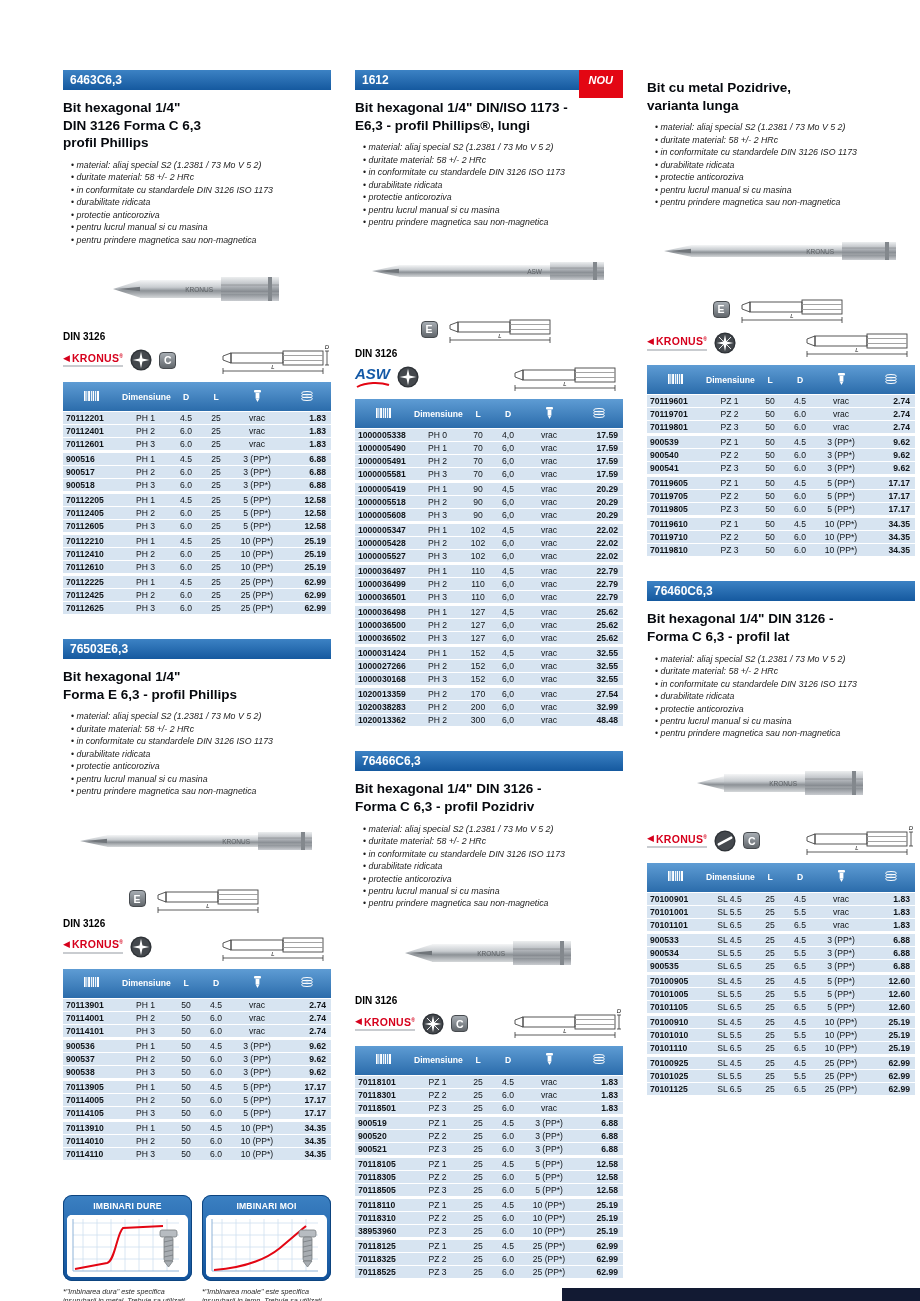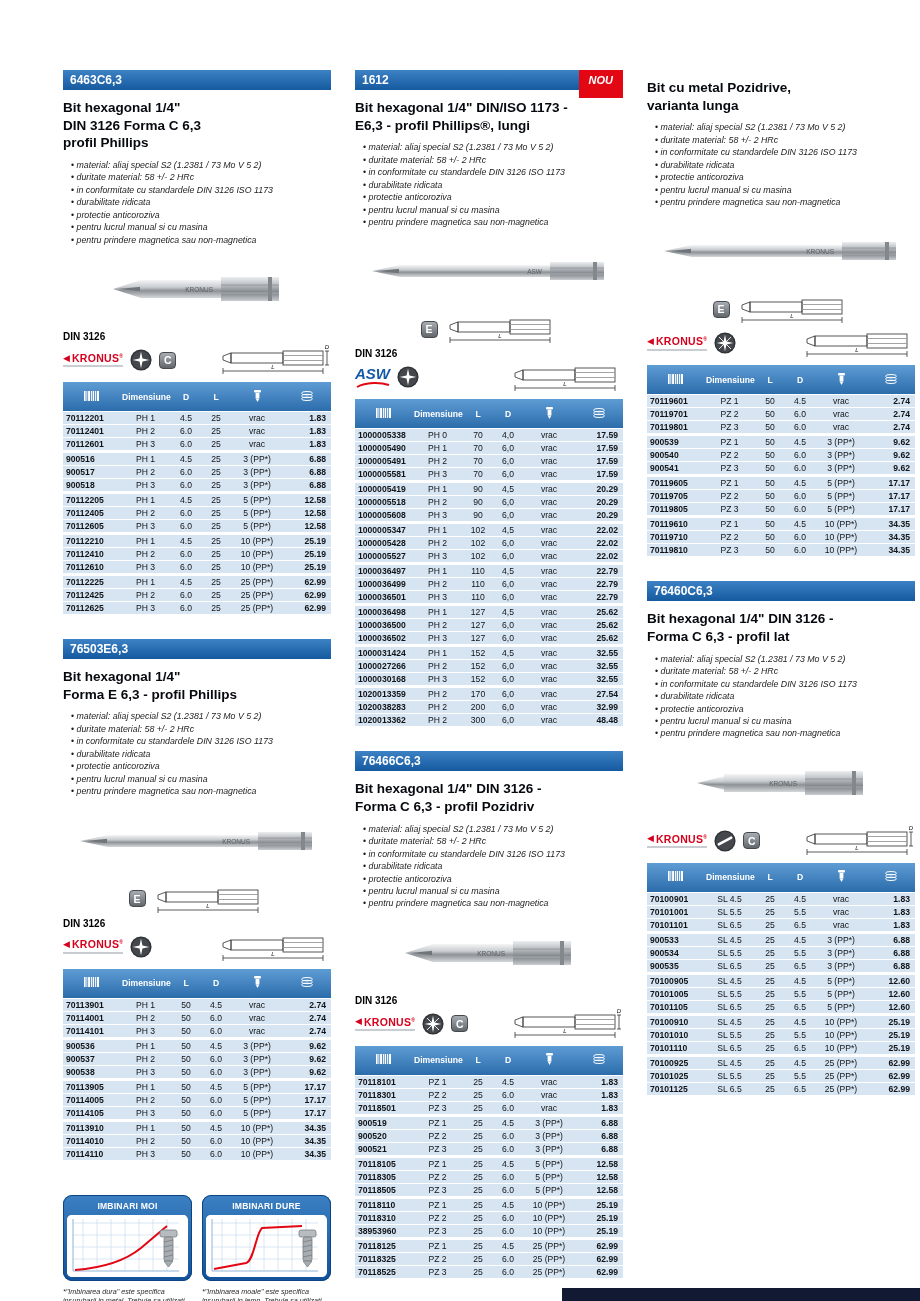--- a/index.html
+++ b/index.html
@@ -506,20 +506,53 @@
               <td>50</td>
               <td>6.0</td>
               <td>10 (PP*)</td>
               <td class="price">34.35</td>
             </tr>
           </tbody>
         </table>
       </section>
       <div class="ibox-row">
         <div class="ibox">
+          <div class="ibox-title">IMBINARI DURE</div>
+          <div class="ibox-panel"><svg width="119" height="62" viewBox="0 0 119 62">
+              <rect width="119" height="62" fill="#fff"></rect>
+              <line x1="16" y1="4" x2="16" y2="56" stroke="#cfe0f0" stroke-width="0.8"></line>
+              <line x1="30" y1="4" x2="30" y2="56" stroke="#cfe0f0" stroke-width="0.8"></line>
+              <line x1="44" y1="4" x2="44" y2="56" stroke="#cfe0f0" stroke-width="0.8"></line>
+              <line x1="58" y1="4" x2="58" y2="56" stroke="#cfe0f0" stroke-width="0.8"></line>
+              <line x1="72" y1="4" x2="72" y2="56" stroke="#cfe0f0" stroke-width="0.8"></line>
+              <line x1="86" y1="4" x2="86" y2="56" stroke="#cfe0f0" stroke-width="0.8"></line>
+              <line x1="100" y1="4" x2="100" y2="56" stroke="#cfe0f0" stroke-width="0.8"></line>
+              <line x1="6" y1="8" x2="112" y2="8" stroke="#cfe0f0" stroke-width="0.8"></line>
+              <line x1="6" y1="20" x2="112" y2="20" stroke="#cfe0f0" stroke-width="0.8"></line>
+              <line x1="6" y1="32" x2="112" y2="32" stroke="#cfe0f0" stroke-width="0.8"></line>
+              <line x1="6" y1="44" x2="112" y2="44" stroke="#cfe0f0" stroke-width="0.8"></line>
+              <g stroke="#8fb3d8" stroke-width="1">
+                <line x1="6" y1="56" x2="112" y2="56"></line>
+                <line x1="6" y1="4" x2="6" y2="56"></line>
+              </g>
+              <path d="M8,54 L40,48 C48,46 50,18 56,13 L96,11" stroke="#e30613" stroke-width="2" fill="none"></path>
+              <g>
+                <rect x="93" y="15" width="17" height="7" rx="2" fill="#b7bcc1" stroke="#787d82" stroke-width="0.8"></rect>
+                <rect x="97" y="22" width="9" height="24" rx="2" fill="#a8adb2" stroke="#787d82" stroke-width="0.8"></rect>
+                <path d="M101.5,52 L97,46 h9 Z" fill="#a8adb2" stroke="#787d82" stroke-width="0.8"></path>
+                <g stroke="#70757a" stroke-width="0.7">
+                  <line x1="97" y1="27" x2="106" y2="25"></line>
+                  <line x1="97" y1="32" x2="106" y2="30"></line>
+                  <line x1="97" y1="37" x2="106" y2="35"></line>
+                  <line x1="97" y1="42" x2="106" y2="40"></line>
+                </g>
+              </g>
+            </svg></div>
+        </div>
+        <div class="ibox">
           <div class="ibox-title">IMBINARI MOI</div>
           <div class="ibox-panel"><svg width="119" height="62" viewBox="0 0 119 62">
               <rect width="119" height="62" fill="#fff"></rect>
               <line x1="16" y1="4" x2="16" y2="56" stroke="#cfe0f0" stroke-width="0.8"></line>
               <line x1="30" y1="4" x2="30" y2="56" stroke="#cfe0f0" stroke-width="0.8"></line>
               <line x1="44" y1="4" x2="44" y2="56" stroke="#cfe0f0" stroke-width="0.8"></line>
               <line x1="58" y1="4" x2="58" y2="56" stroke="#cfe0f0" stroke-width="0.8"></line>
               <line x1="72" y1="4" x2="72" y2="56" stroke="#cfe0f0" stroke-width="0.8"></line>
               <line x1="86" y1="4" x2="86" y2="56" stroke="#cfe0f0" stroke-width="0.8"></line>
               <line x1="100" y1="4" x2="100" y2="56" stroke="#cfe0f0" stroke-width="0.8"></line>
@@ -538,53 +571,20 @@
                 <path d="M101.5,52 L97,46 h9 Z" fill="#a8adb2" stroke="#787d82" stroke-width="0.8"></path>
                 <g stroke="#70757a" stroke-width="0.7">
                   <line x1="97" y1="27" x2="106" y2="25"></line>
                   <line x1="97" y1="32" x2="106" y2="30"></line>
                   <line x1="97" y1="37" x2="106" y2="35"></line>
                   <line x1="97" y1="42" x2="106" y2="40"></line>
                 </g>
               </g>
             </svg></div>
         </div>
-        <div class="ibox">
-          <div class="ibox-title">IMBINARI DURE</div>
-          <div class="ibox-panel"><svg width="119" height="62" viewBox="0 0 119 62">
-              <rect width="119" height="62" fill="#fff"></rect>
-              <line x1="16" y1="4" x2="16" y2="56" stroke="#cfe0f0" stroke-width="0.8"></line>
-              <line x1="30" y1="4" x2="30" y2="56" stroke="#cfe0f0" stroke-width="0.8"></line>
-              <line x1="44" y1="4" x2="44" y2="56" stroke="#cfe0f0" stroke-width="0.8"></line>
-              <line x1="58" y1="4" x2="58" y2="56" stroke="#cfe0f0" stroke-width="0.8"></line>
-              <line x1="72" y1="4" x2="72" y2="56" stroke="#cfe0f0" stroke-width="0.8"></line>
-              <line x1="86" y1="4" x2="86" y2="56" stroke="#cfe0f0" stroke-width="0.8"></line>
-              <line x1="100" y1="4" x2="100" y2="56" stroke="#cfe0f0" stroke-width="0.8"></line>
-              <line x1="6" y1="8" x2="112" y2="8" stroke="#cfe0f0" stroke-width="0.8"></line>
-              <line x1="6" y1="20" x2="112" y2="20" stroke="#cfe0f0" stroke-width="0.8"></line>
-              <line x1="6" y1="32" x2="112" y2="32" stroke="#cfe0f0" stroke-width="0.8"></line>
-              <line x1="6" y1="44" x2="112" y2="44" stroke="#cfe0f0" stroke-width="0.8"></line>
-              <g stroke="#8fb3d8" stroke-width="1">
-                <line x1="6" y1="56" x2="112" y2="56"></line>
-                <line x1="6" y1="4" x2="6" y2="56"></line>
-              </g>
-              <path d="M8,54 L40,48 C48,46 50,18 56,13 L96,11" stroke="#e30613" stroke-width="2" fill="none"></path>
-              <g>
-                <rect x="93" y="15" width="17" height="7" rx="2" fill="#b7bcc1" stroke="#787d82" stroke-width="0.8"></rect>
-                <rect x="97" y="22" width="9" height="24" rx="2" fill="#a8adb2" stroke="#787d82" stroke-width="0.8"></rect>
-                <path d="M101.5,52 L97,46 h9 Z" fill="#a8adb2" stroke="#787d82" stroke-width="0.8"></path>
-                <g stroke="#70757a" stroke-width="0.7">
-                  <line x1="97" y1="27" x2="106" y2="25"></line>
-                  <line x1="97" y1="32" x2="106" y2="30"></line>
-                  <line x1="97" y1="37" x2="106" y2="35"></line>
-                  <line x1="97" y1="42" x2="106" y2="40"></line>
-                </g>
-              </g>
-            </svg></div>
-        </div>
       </div>
       <div class="cap-row">
         <p class="cap">*"Imbinarea dura" este specifica insurubarii in metal. Trebuie sa utilizati calitatea super-rezistent</p>
         <p class="cap">*"Imbinarea moale" este specifica insurubarii in lemn. Trebuie sa utilizati calitatea super-dur</p>
       </div>
     </div>
   <div class="col">
       <section class="product">
         <div class="sec-header"><span>1612</span><span class="nou">NOU</span></div>
         <h3 class="sec-title">Bit hexagonal 1/4" DIN/ISO 1173 -

